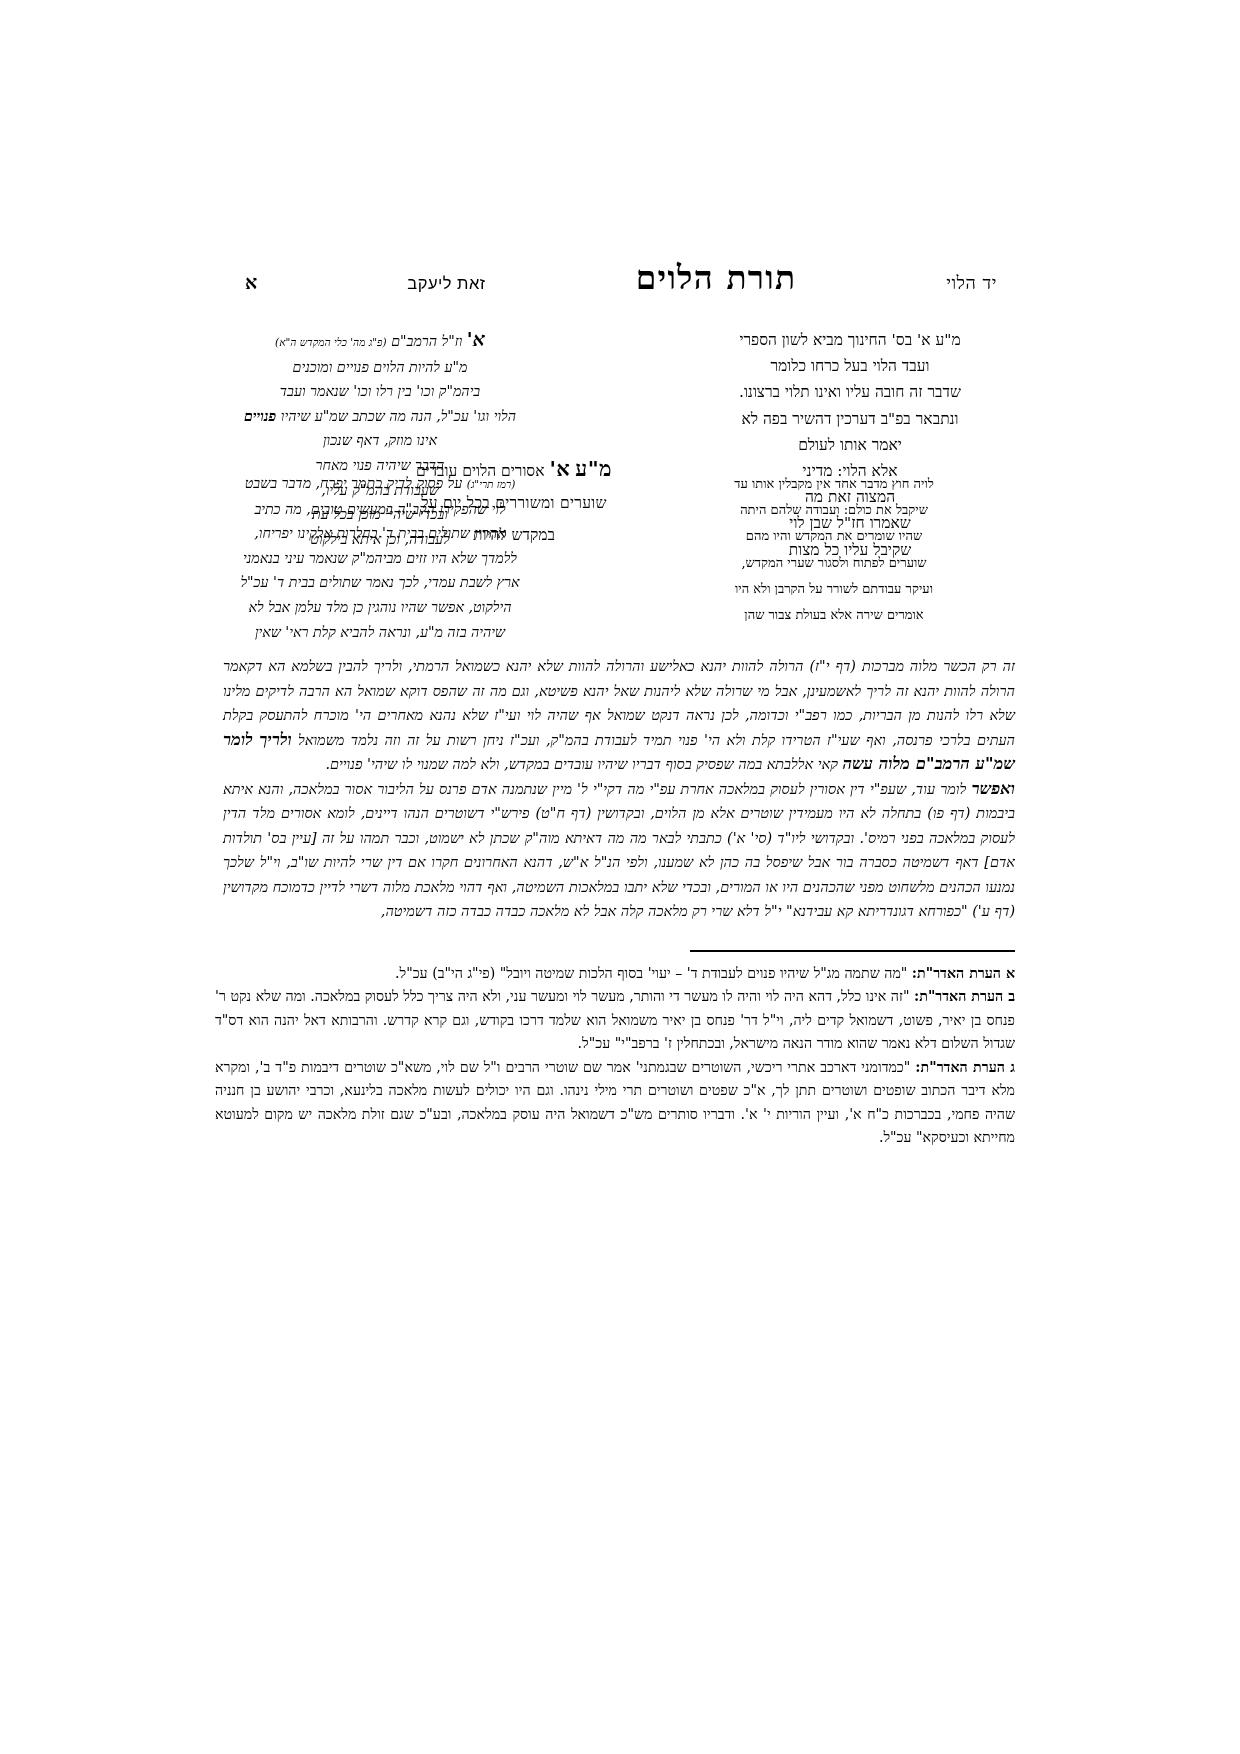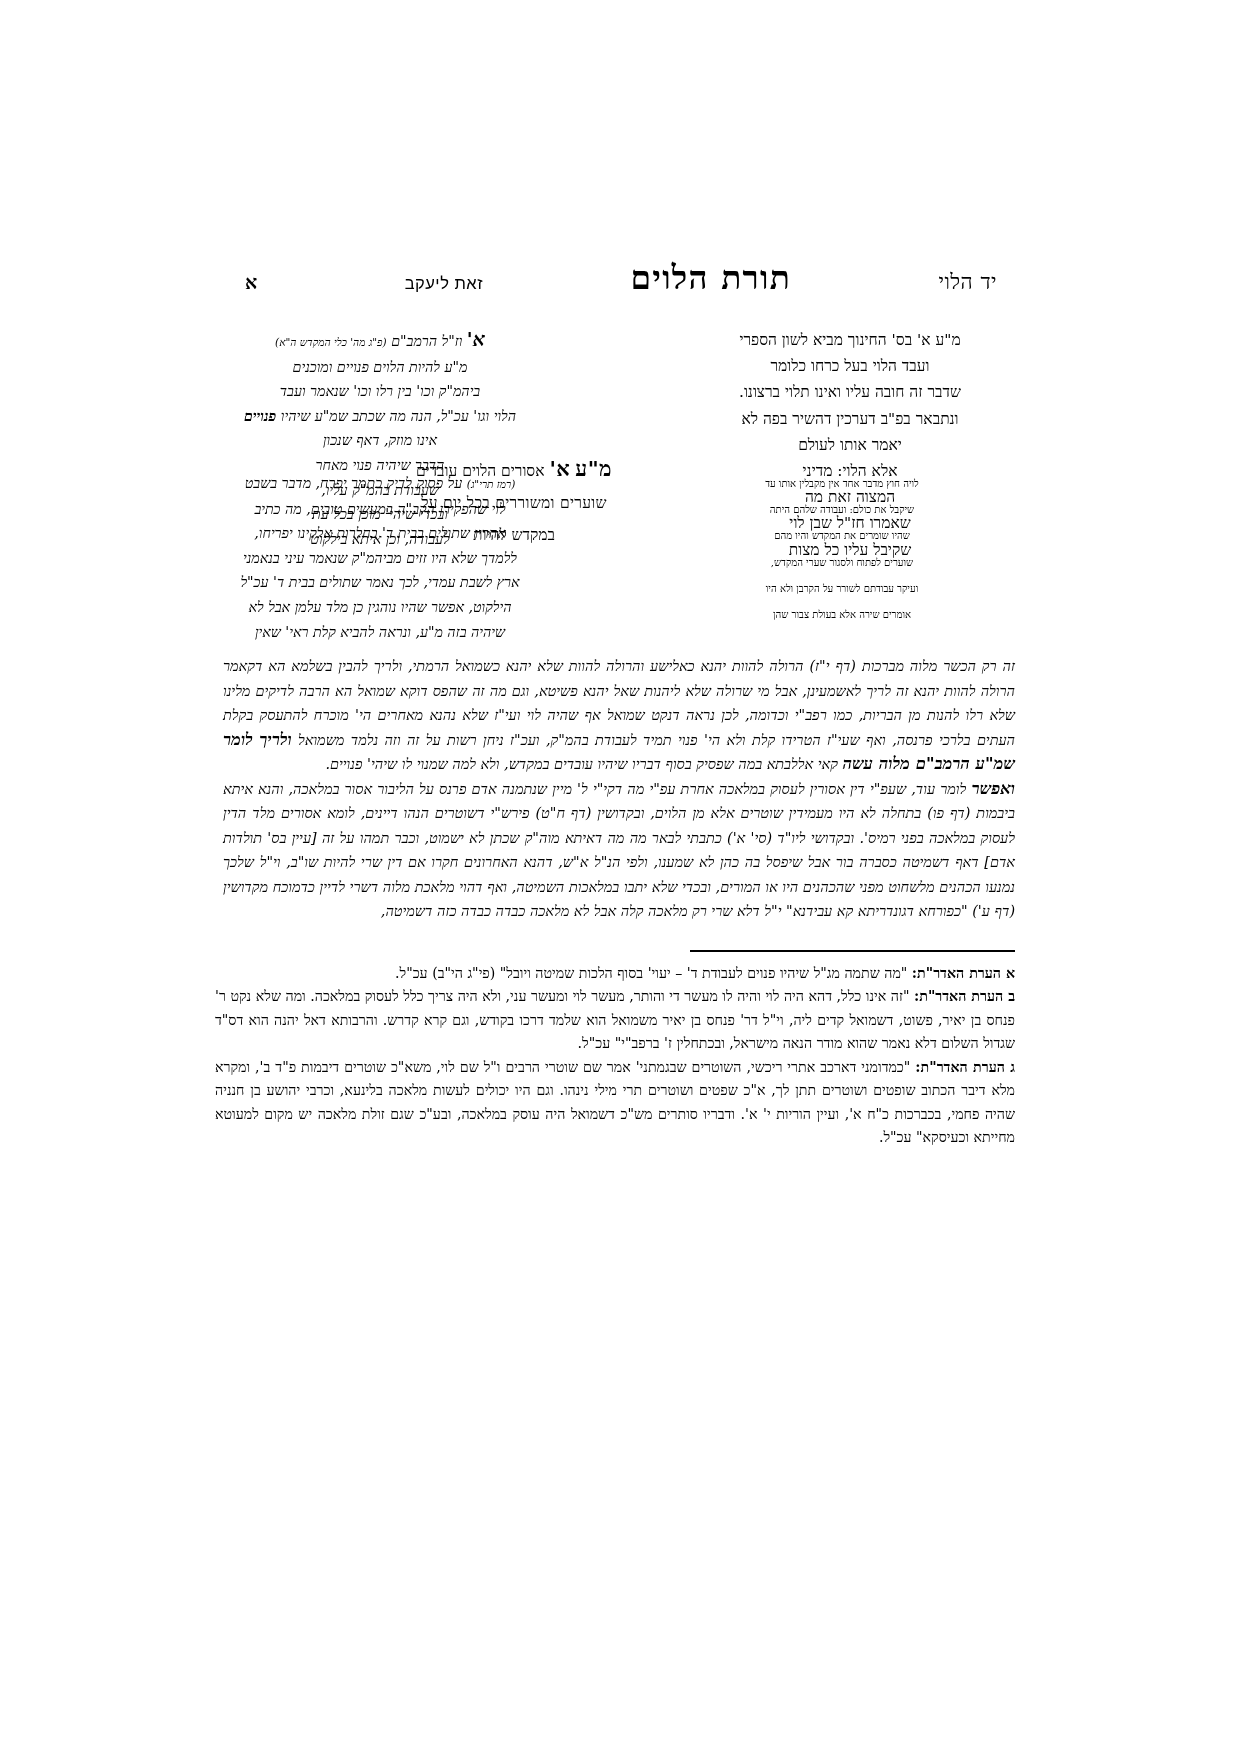--- a/index.html
+++ b/index.html
@@ -39,21 +39,21 @@
     align-items: baseline;
     justify-content: space-between;
     direction: rtl;
     width: 100%;
     margin-bottom: 30px;
     padding: 0 18px 0 30px;
     box-sizing: border-box;
   }
   .rh-left-title {
     font-family: "DejaVu Serif", "Liberation Serif", serif;
-    font-size: 21px;
+    font-size: 18px;
     letter-spacing: 0.5px;
   }
   .rh-book-title {
     font-family: "DejaVu Serif", "Liberation Serif", serif;
     font-size: 33px;
     font-weight: bold;
     letter-spacing: 1.2px;
   }
   .rh-section {
     font-family: Liberation Sans, sans-serif;
@@ -223,21 +223,21 @@
         <div>הדבר שיהיה פנוי מאחר</div>
         <div>שעבודת בהמ"ק עליו,</div>
         <div>ובכדי שיהי' מוכן בכל עת</div>
         <div>
           <span>לעבודה, וכן איתא בילקוט</span>
         </div>
       </div>
     </div>
 
     <div style="position:relative;width:100%;direction:rtl;margin-top:-248px;">
-      <div style="position:absolute;right:8px;top:0;width:330px;font-family:'DejaVu Serif',serif;font-size:10px;line-height:26.2px;text-align:justify;text-align-last:center;">
+      <div style="position:absolute;right:16px;top:0;width:330px;font-family:'DejaVu Serif',serif;font-size:13px;line-height:26.2px;text-align:justify;text-align-last:center;">
         <div>לויה חוץ מדבר אחד אין מקבלין אותו עד</div>
         <div>שיקבל את כולם: ועבודה שלהם היתה</div>
         <div>שהיו שומרים את המקדש והיו מהם</div>
         <div>שוערים לפתוח ולסגור שערי המקדש,</div>
         <div>ועיקר עבודתם לשורר על הקרבן ולא היו</div>
         <div>אומרים שירה אלא בעולת צבור שהן</div>
       </div>
       <div style="position:absolute;left:0;top:0;width:330px;font-family:'DejaVu Serif',serif;font-style:italic;font-size:14.2px;line-height:24.6px;text-align:justify;text-align-last:center;">
         <div>
           <span class="tiny-ref">(רמז תרי"ג)</span>

